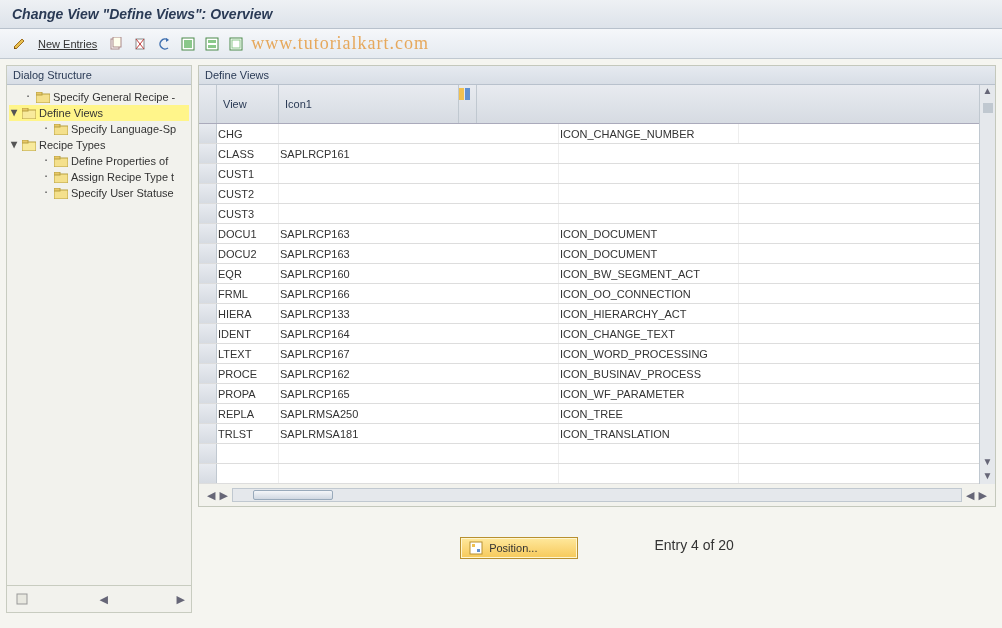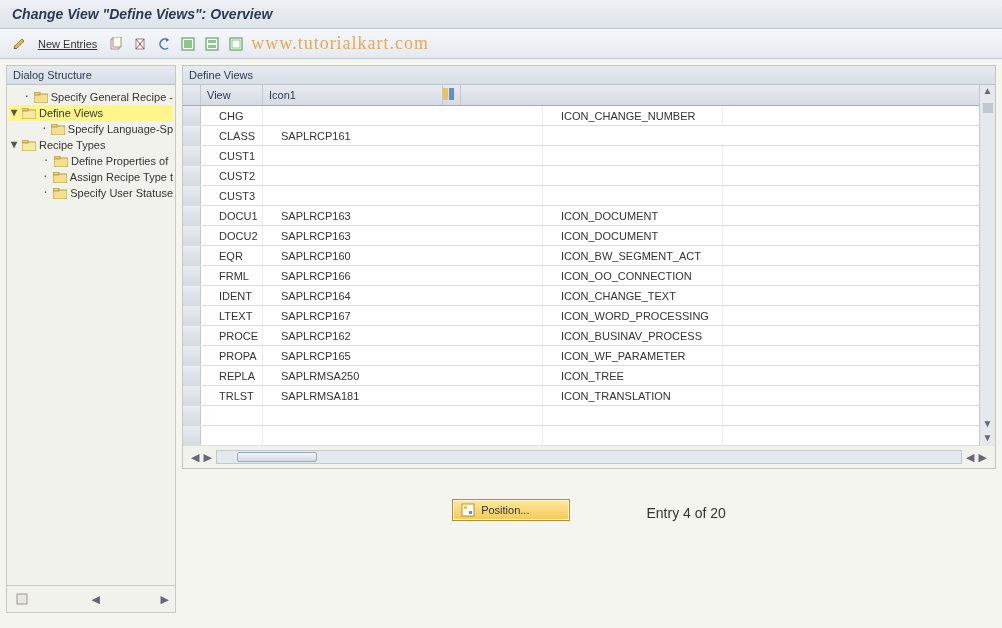--- a/index.html
+++ b/index.html
@@ -45,21 +45,21 @@
     font-family: Georgia, serif;
     letter-spacing: 1px;
   }
   .main {
     display: flex;
     height: calc(100% - 68px);
     padding: 6px;
     gap: 6px;
   }
   .sidebar {
-    width: 170px;
+    width: 186px;
     background: #f2f2ed;
     border: 1px solid #c8ccc0;
     display: flex;
     flex-direction: column;
   }
   .side-title {
     background: linear-gradient(#e6eaf0, #d8dee6);
     border-bottom: 1px solid #b8c1cc;
     padding: 3px 6px;
     color: #2a3a55;
@@ -111,41 +111,41 @@
     border-bottom: 1px solid #b8c1cc;
   }
   .grid-wrap { position: relative; }
   .grid-head {
     display: flex;
     background: linear-gradient(#e8ebf0, #d6dbe2);
     border-bottom: 1px solid #aab;
   }
   .grid-head .cell {
     border-right: 1px solid #c0c8d0;
-    padding: 4px 6px;
+    padding: 13px 6px;
     font-size: 11px;
     color: #2a3a55;
   }
   .grid-head .cfg { width: 18px; text-align: center; padding: 3px 0; }
   .grid-body { }
   .grid-row {
     display: flex;
     border-bottom: 1px solid #ddd;
     background: #fff;
     height: 20px;
     align-items: center;
   }
   .grid-row .rsel {
     width: 18px;
     background: linear-gradient(#e8ebf0, #d6dbe2);
     border-right: 1px solid #c0c8d0;
     height: 100%;
   }
   .grid-row .cell {
-    padding: 0 18px;
+    padding: 0 1px;
     font-size: 11px;
     border-right: 1px solid #eee;
     height: 100%;
     display: flex;
     align-items: center;
     overflow: hidden;
   }
   .col-view { width: 62px; }
   .col-prog { width: 280px; }
   .col-icon { width: 180px; }
@@ -163,21 +163,21 @@
   .hscroll-row {
     display:flex; align-items:center; gap:4px;
     padding: 4px 8px;
     background:#f2f2ed;
   }
   .hscroll {
     flex:1; height:14px; background:#e5e8ec; border:1px solid #c0c8d0; position:relative;
   }
   .hscroll .thumb { position:absolute; left:20px; top:1px; height:10px; width:80px; background:linear-gradient(#f4f6f9,#d0d8e2); border:1px solid #9ab; border-radius:2px; }
   .footer {
-    display:flex; align-items:flex-end; justify-content:center; gap:76px;
+    display:flex; align-items:flex-start; justify-content:center; gap:76px;
     padding: 18px 0 0 0;
   }
   .pos-btn {
     display:inline-flex; align-items:center; gap:6px;
     background: linear-gradient(#ffe89c, #f6c95a);
     border: 1px solid #b89030;
     padding: 3px 40px 3px 8px;
     font-size: 11px;
     cursor:pointer;
     box-shadow: inset 0 0 0 1px #fff6d0;
@@ -389,20 +389,26 @@
               <div class="cell col-icon">ICON_BW_SEGMENT_ACT</div>
             </div>
             <div class="grid-row">
               <div class="rsel"></div>
               <div class="cell col-view">FRML</div>
               <div class="cell col-prog">SAPLRCP166</div>
               <div class="cell col-icon">ICON_OO_CONNECTION</div>
             </div>
             <div class="grid-row">
               <div class="rsel"></div>
+              <div class="cell col-view">HIERA</div>
+              <div class="cell col-prog">SAPLRCP133</div>
+              <div class="cell col-icon">ICON_HIERARCHY_ACT</div>
+            </div>
+            <div class="grid-row">
+              <div class="rsel"></div>
               <div class="cell col-view">IDENT</div>
               <div class="cell col-prog">SAPLRCP164</div>
               <div class="cell col-icon">ICON_CHANGE_TEXT</div>
             </div>
             <div class="grid-row">
               <div class="rsel"></div>
               <div class="cell col-view">LTEXT</div>
               <div class="cell col-prog">SAPLRCP167</div>
               <div class="cell col-icon">ICON_WORD_PROCESSING</div>
             </div>

